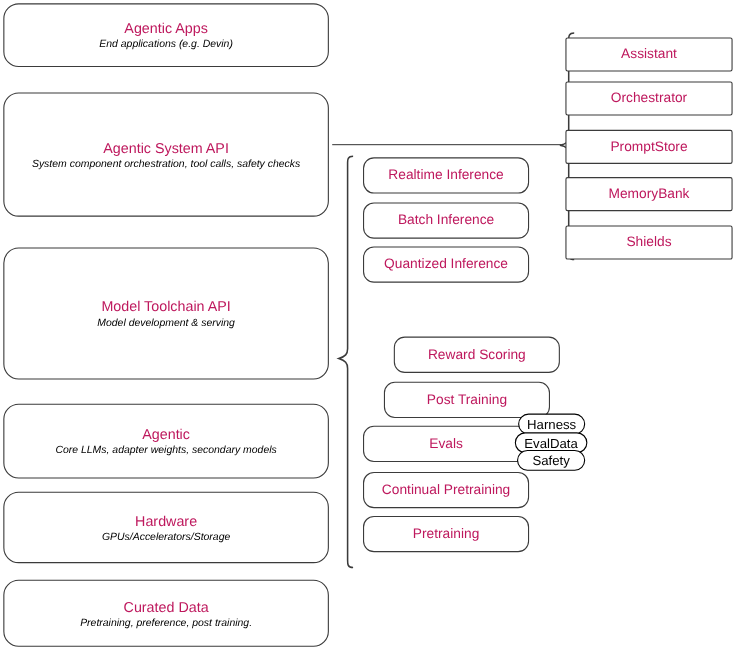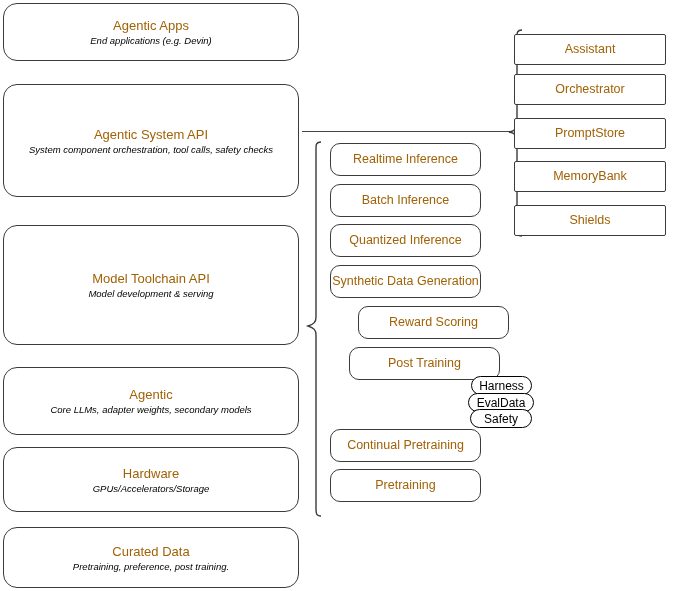--- a/index.html
+++ b/index.html
@@ -26,21 +26,21 @@
     background: #ffffff;
     display: flex;
     flex-direction: column;
     align-items: center;
     justify-content: center;
     text-align: center;
   }
   .box .title {
     font-size: 13px;
     line-height: 17px;
-    color: #a16207;
+    color: #be185d;
     white-space: nowrap;
   }
   .box .subtitle {
     font-size: 9.5px;
     line-height: 13px;
     color: #000;
     white-space: nowrap;
     font-style: italic;
   }
 
@@ -160,28 +160,28 @@
 
   <div class="box mid-box" style="top:143px;">
     <div class="title">Realtime Inference</div>
   </div>
   <div class="box mid-box" style="top:224px;">
     <div class="title">Quantized Inference</div>
   </div>
   <div class="box mid-box" style="top:184px;">
     <div class="title">Batch Inference</div>
   </div>
-  <div class="box mid-box" style="top:265px;">
-    <div class="title">Synthetic Data Generation</div>
-  </div>
   <div class="box mid-box" style="top:306px;margin-left:28px;">
     <div class="title">Reward Scoring</div>
   </div>
   <div class="box mid-box" style="top:347px;margin-left:19px;">
     <div class="title">Post Training</div>
+  </div>
+  <div class="box mid-box" style="top:387px;">
+    <div class="title">Evals</div>
   </div>
   <div class="box mid-box" style="top:429px;">
     <div class="title">Continual Pretraining</div>
   </div>
   <div class="box mid-box" style="top:469px;">
     <div class="title">Pretraining</div>
   </div>
 
   <div class="pill" style="left:471px; top:376px; width:61px; height:19px;">
     <span>Harness</span>

